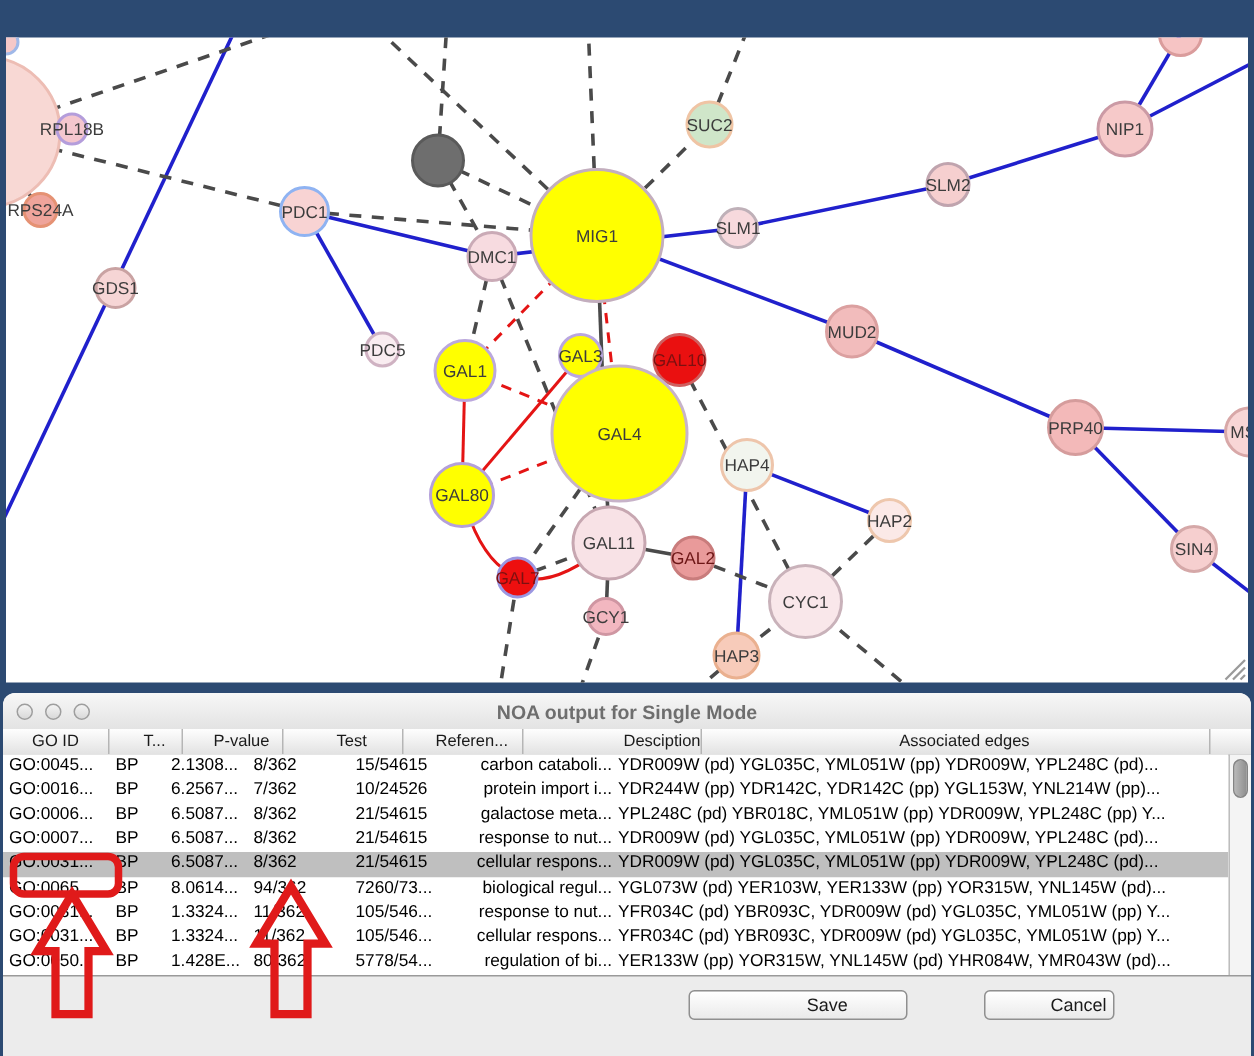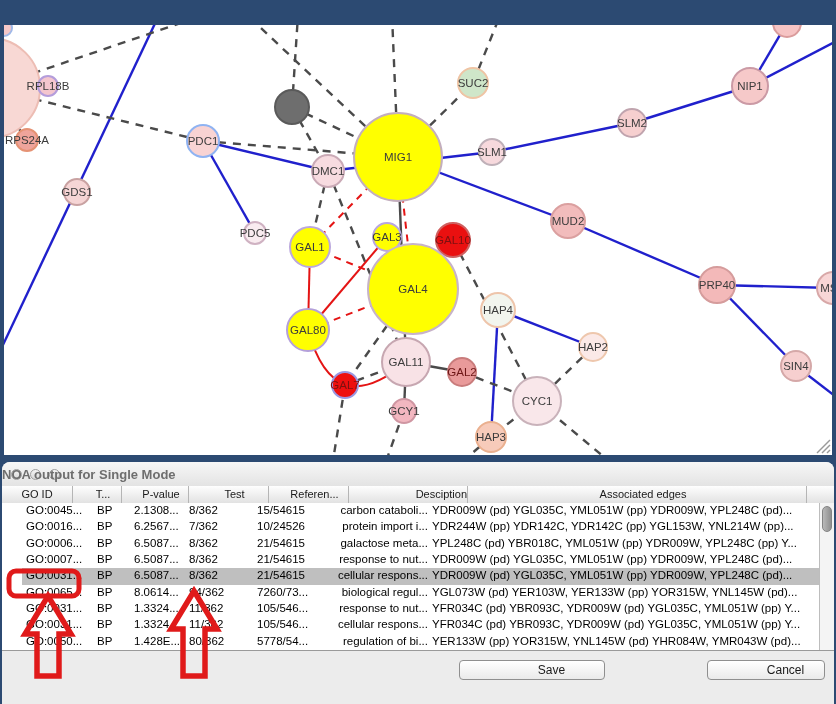--- a/index.html
+++ b/index.html
@@ -17,49 +17,49 @@
   .lr{background:radial-gradient(circle at 35% 30%,#ff9a94,#f25a52);border:1px solid #ce4440;}
   .ly{background:radial-gradient(circle at 35% 30%,#ffe39a,#fdbc40);border:1px solid #d49b2c;}
   .lg{background:radial-gradient(circle at 35% 30%,#9ae8a0,#35c84a);border:1px solid #2b9e3a;}
   .canvas{position:absolute;left:4px;top:25px;width:828px;height:430px;background:#ffffff;}
   .canvas svg{display:block;}
   
   .win2{position:absolute;left:2px;top:462px;width:832px;bottom:0;
     background:#ececec;border-radius:8px 8px 0 0;overflow:hidden;}
   .titlebar2{position:absolute;left:0;top:0;right:0;height:24px;
     background:linear-gradient(#f7f7f7,#e3e3e3);border-bottom:1px solid #acacac;}
-  .titlebar2 .ttl{position:absolute;left:0;right:0;top:5px;text-align:left;
+  .titlebar2 .ttl{position:absolute;left:0;right:0;top:5px;text-align:center;
     font-size:13px;font-weight:bold;color:#6e6e6e;}
   .lights2{position:absolute;left:9px;top:7px;display:flex;gap:8px;}
   .hollow{width:11px;height:11px;border-radius:50%;box-sizing:border-box;
     border:1px solid #9e9e9e;background:linear-gradient(#f3f3f3,#d9d9d9);}
   .thead{position:absolute;left:0;top:24px;right:0;height:17px;display:flex;
     background:linear-gradient(#fefefe,#e2e2e2);border-bottom:1px solid #8f8f8f;gap:12px;}
   .hcell{height:100%;box-sizing:border-box;border-right:1px solid #b5b5b5;
     font-size:11px;color:#1a1a1a;text-align:center;line-height:17px;
     overflow:hidden;white-space:nowrap;}
   .hstub{flex:0 0 15px;border-right:none;}
   .c0{flex:0 0 71px;}.c1{flex:0 0 37px;}.c2{flex:0 0 55px;}.c3{flex:0 0 68px;}
   .c4{flex:0 0 68px;}.c5{flex:0 0 107px;text-align:right;}.c6{flex:1 1 auto;min-width:0;}
   .tbody{position:absolute;left:0;top:41px;right:15px;height:147px;background:#fff;overflow:hidden;}
-  .trow{display:flex;height:16.33px;background:#fff;margin-left:20px;}
+  .trow{display:flex;height:16.33px;background:#fff;}
   .trow.sel{background:#bfbfbf;}
   .tcell{box-sizing:border-box;padding:1px 0 0 4px;font-size:11.5px;color:#000;
     overflow:hidden;white-space:nowrap;}
   .vscroll{position:absolute;top:41px;right:0;width:15px;height:147px;
     background:#f4f4f4;border-left:1px solid #bdbdbd;box-sizing:border-box;}
   .vthumb{position:absolute;left:2px;top:3px;width:10px;height:26px;border-radius:5px;
     background:linear-gradient(90deg,#b9b9b9,#8f8f8f);border:1px solid #848484;box-sizing:border-box;}
   .btmline{position:absolute;left:0;right:0;top:188px;height:1px;background:#9a9a9a;}
   .btn{position:absolute;top:198px;height:20px;box-sizing:border-box;
     background:linear-gradient(#ffffff,#eaeaea);border:1px solid #8f8f8f;border-radius:4px;
     font-size:12px;color:#1a1a1a;text-align:center;line-height:18px;
     box-shadow:inset 0 1px 0 rgba(255,255,255,.7);padding-left:39px;}
   .btn-save{left:457px;width:146px;}
-  .btn-cancel{left:705px;width:118px;}
+  .btn-cancel{left:654px;width:87px;}
   
   .anno{position:absolute;left:0;top:0;width:836px;height:704px;pointer-events:none;z-index:50;}
 </style>
 </head>
 <body>
 
 <div class="win1">
   <div class="canvas">
     <svg width="828" height="430" viewBox="0 0 828 430">
       <g>

